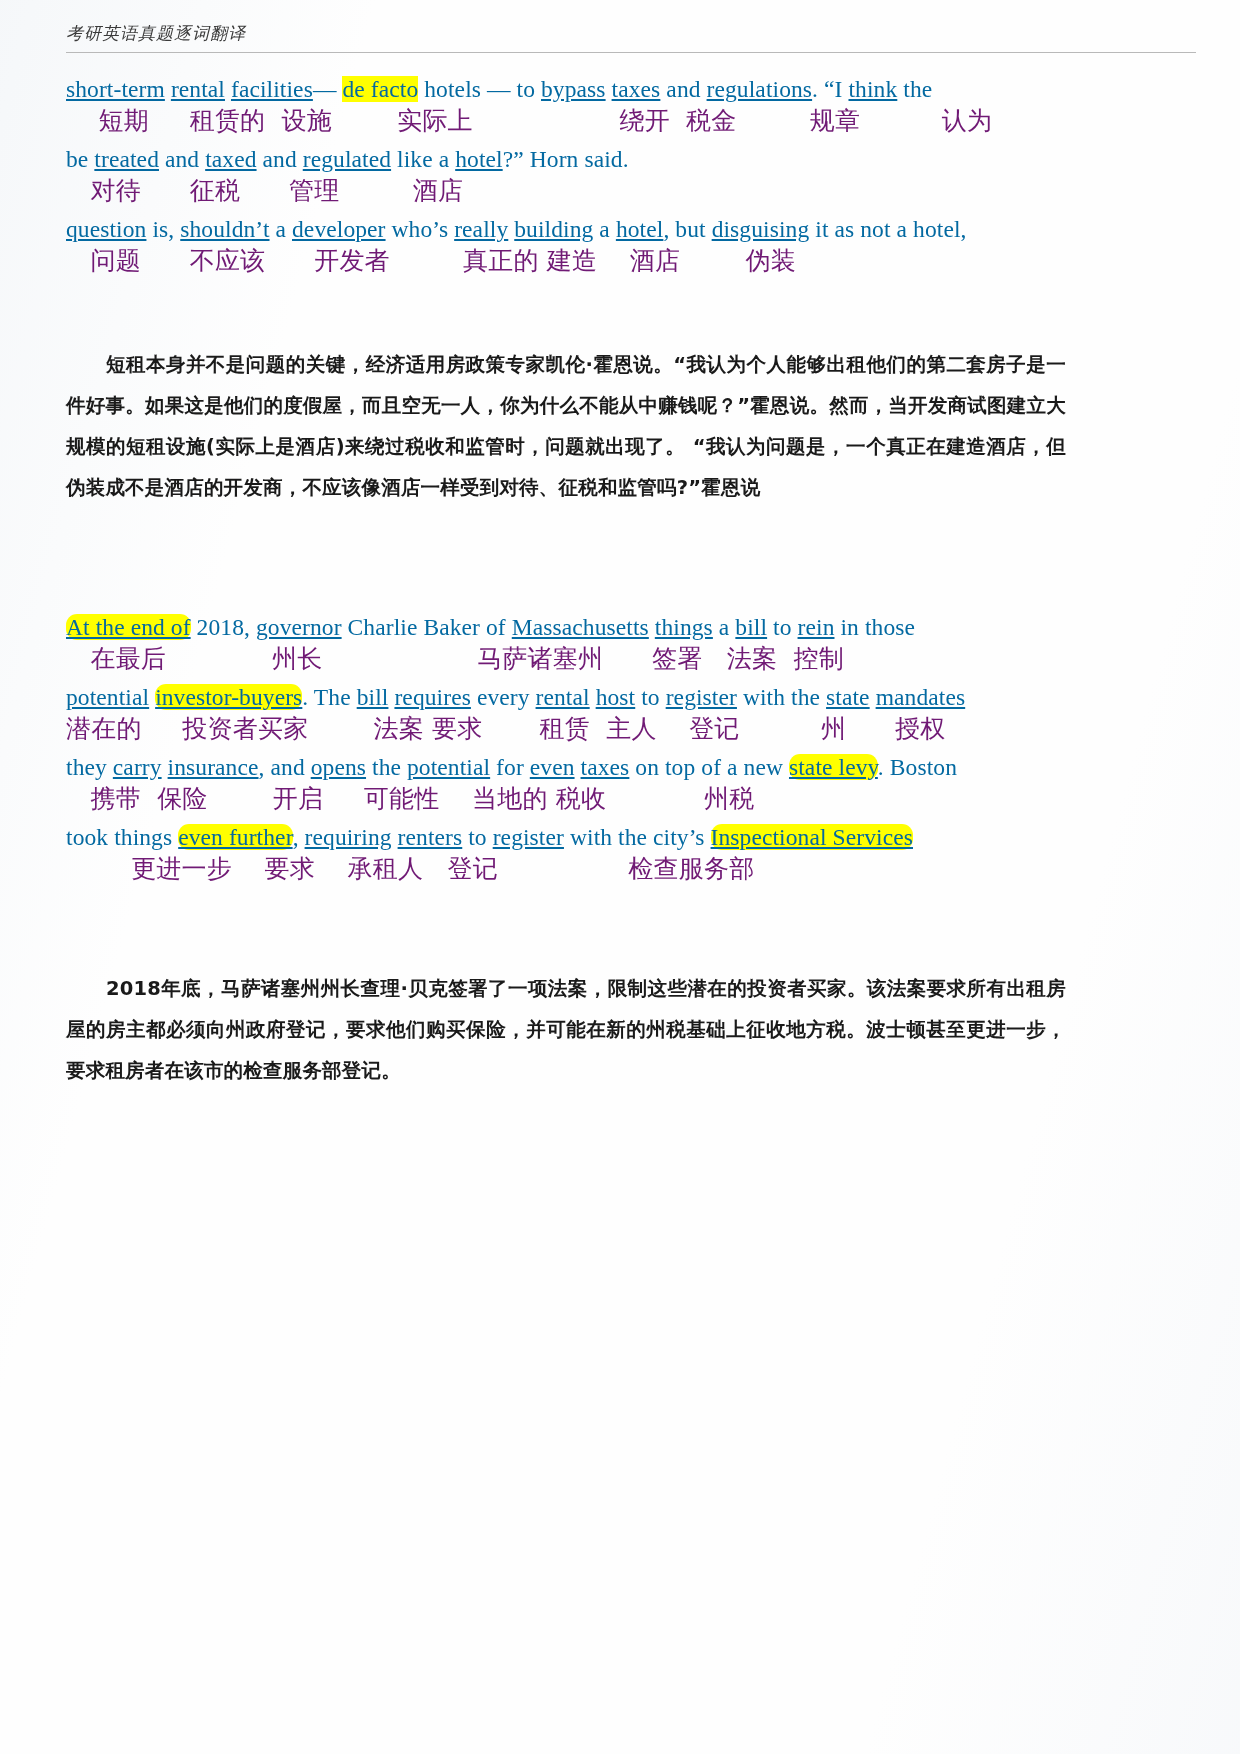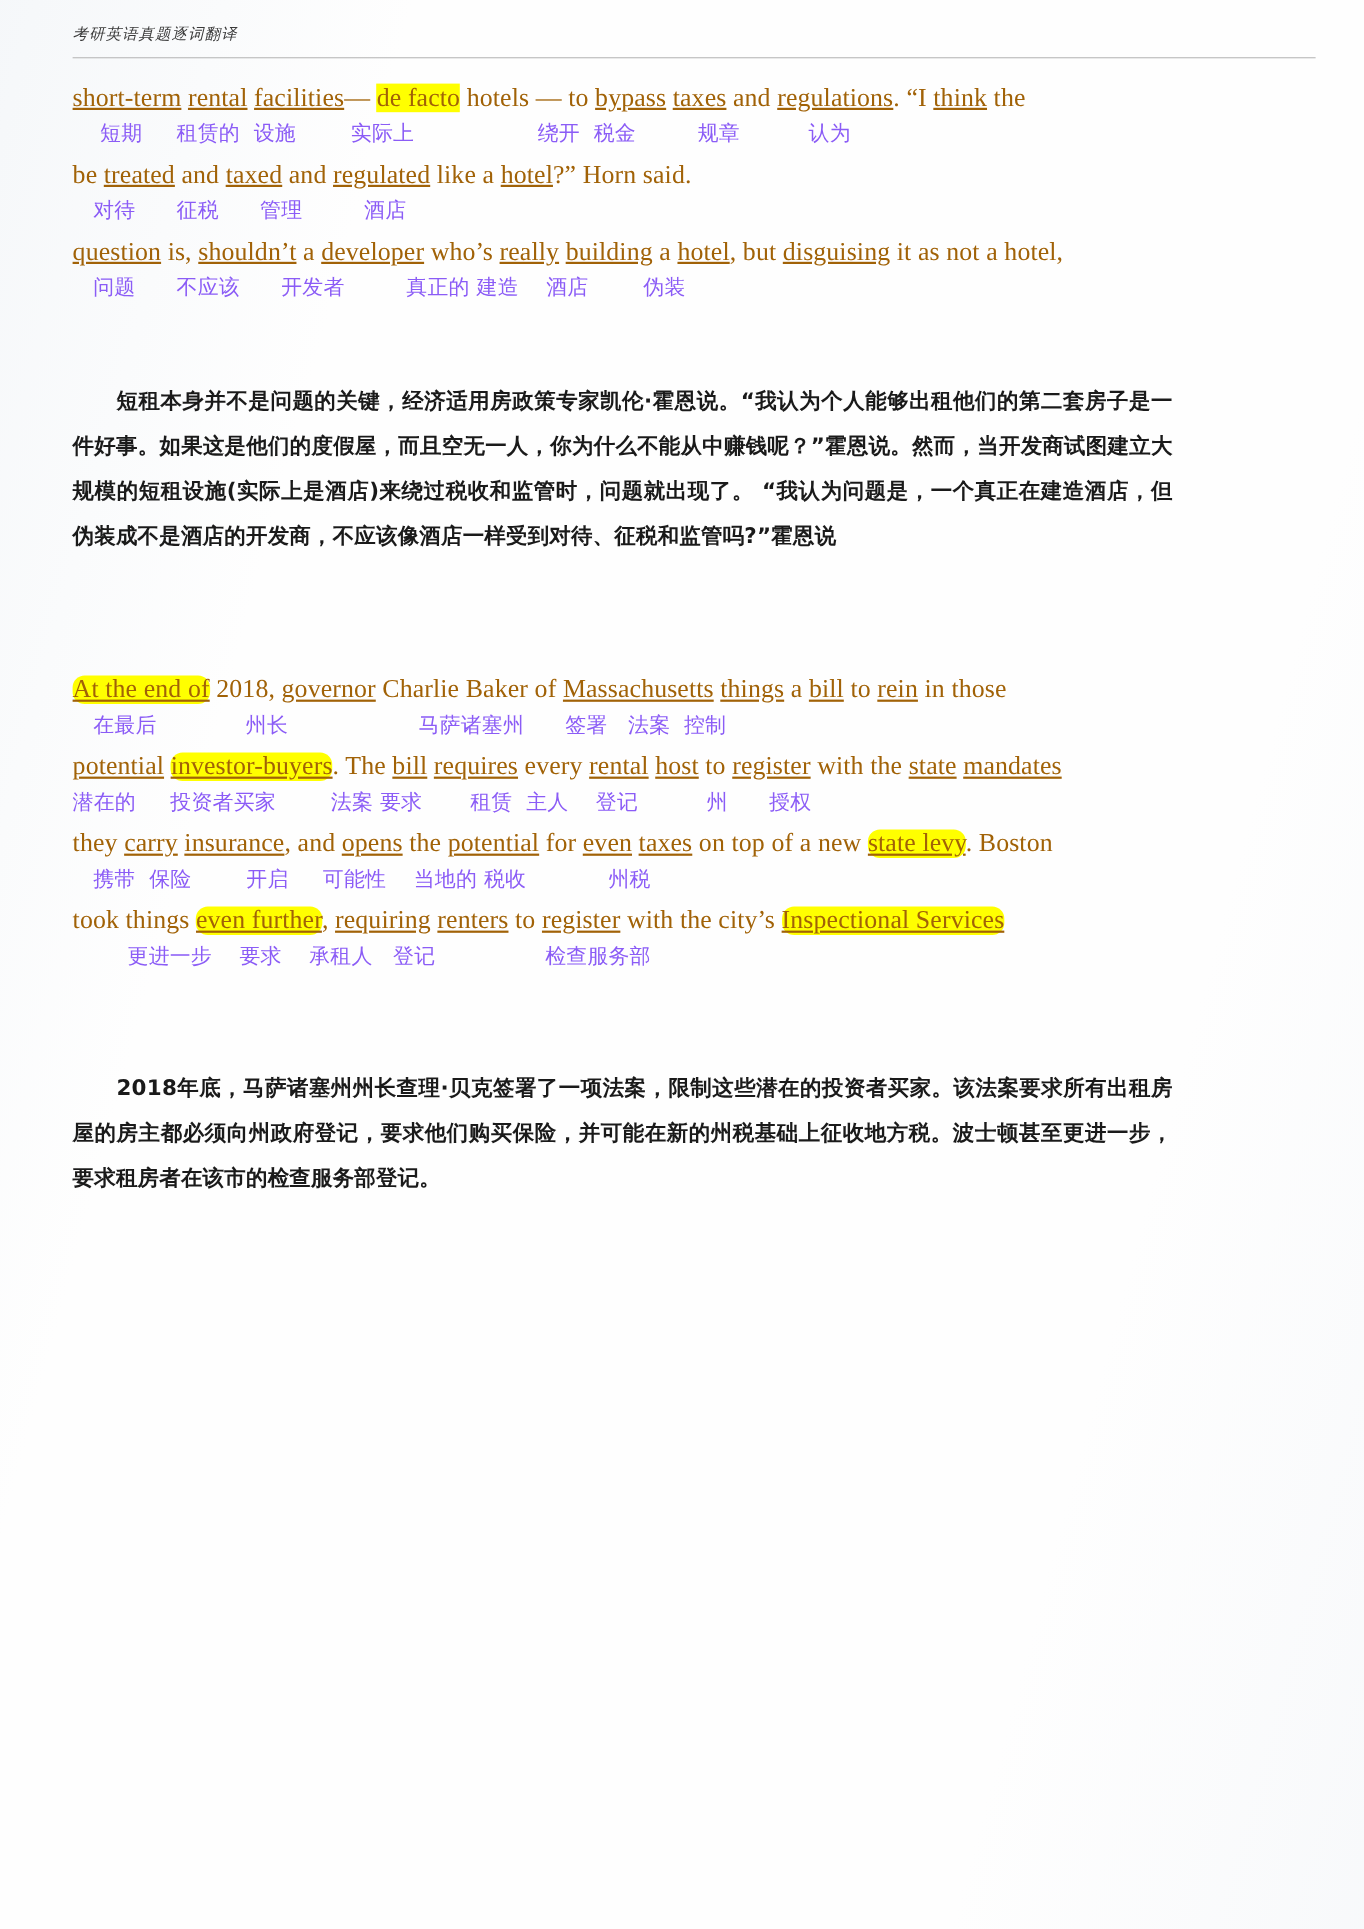--- a/index.html
+++ b/index.html
@@ -19,21 +19,21 @@
     box-sizing:border-box;
   }
   
   .header{
     position:absolute;
     top:22px;left:66px;right:44px;
     height:36px;
   }
   .header-title{
     font-family:"Liberation Serif", serif;
-    font-size:14px;
+    font-size:17px;
     letter-spacing:1px;
     color:#3a3a3a;
     font-style:italic;
     white-space:nowrap;
   }
   .header-rule{
     position:absolute;
     left:0;right:0;top:30px;
     border-top:1px solid #b9b9b9;
   }
@@ -46,29 +46,29 @@
   
   .il-line{
     position:relative;
     margin:0;
     padding:0;
   }
   .en-line{
     font-family:"Liberation Serif", serif;
     font-size:23.5px;
     line-height:34px;
-    color:#a16207;
+    color:#0369a1;
     white-space:pre-wrap;
     letter-spacing:0.1px;
   }
   .gloss-line{
     font-family:"DejaVu Sans", sans-serif;
-    font-size:19px;
+    font-size:25px;
     line-height:30px;
-    color:#8b5cf6;
+    color:#701a75;
     white-space:pre;
     letter-spacing:0.2px;
     height:32px;
     margin-bottom:4px;
   }
   .u{ text-decoration:underline; text-underline-offset:2px; }
   .hl{ background:#ffff00; }
   .hl.u{ text-decoration:underline;border-radius:11px; }
   
   .zh-para{

